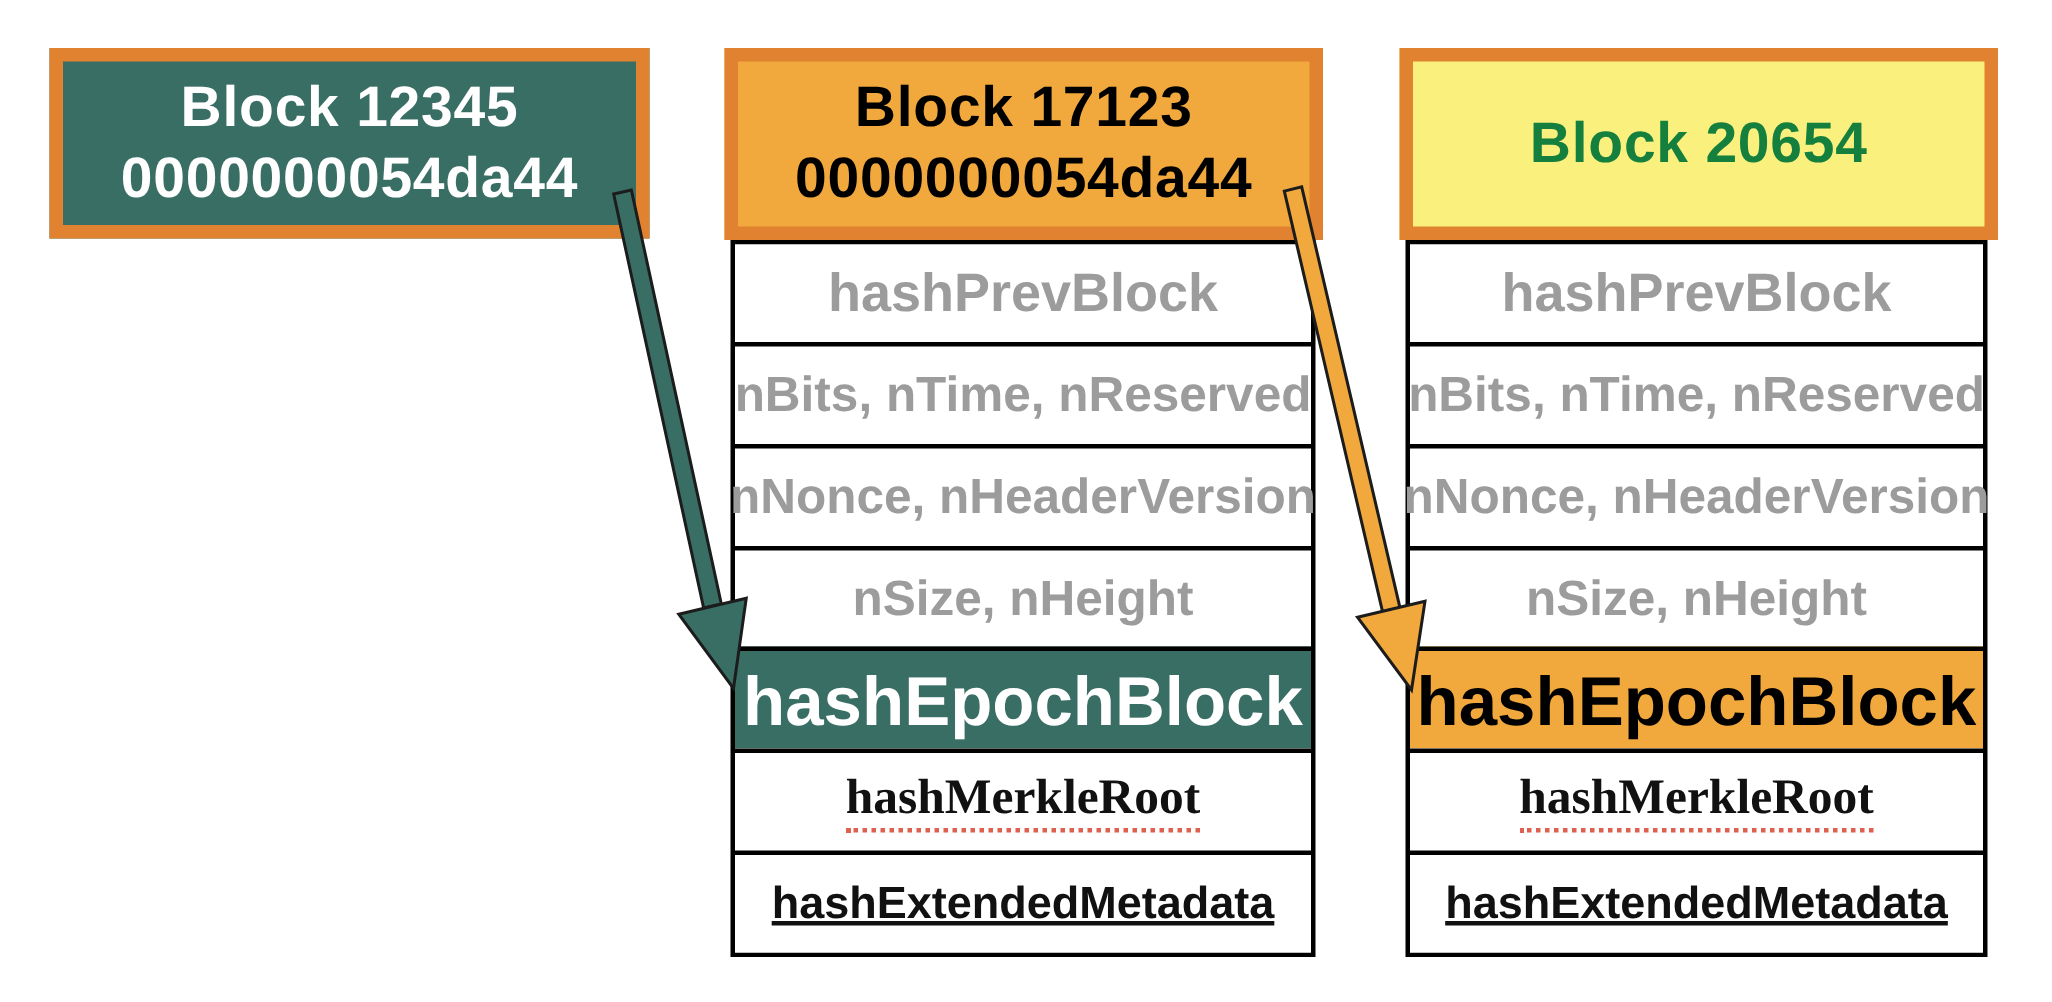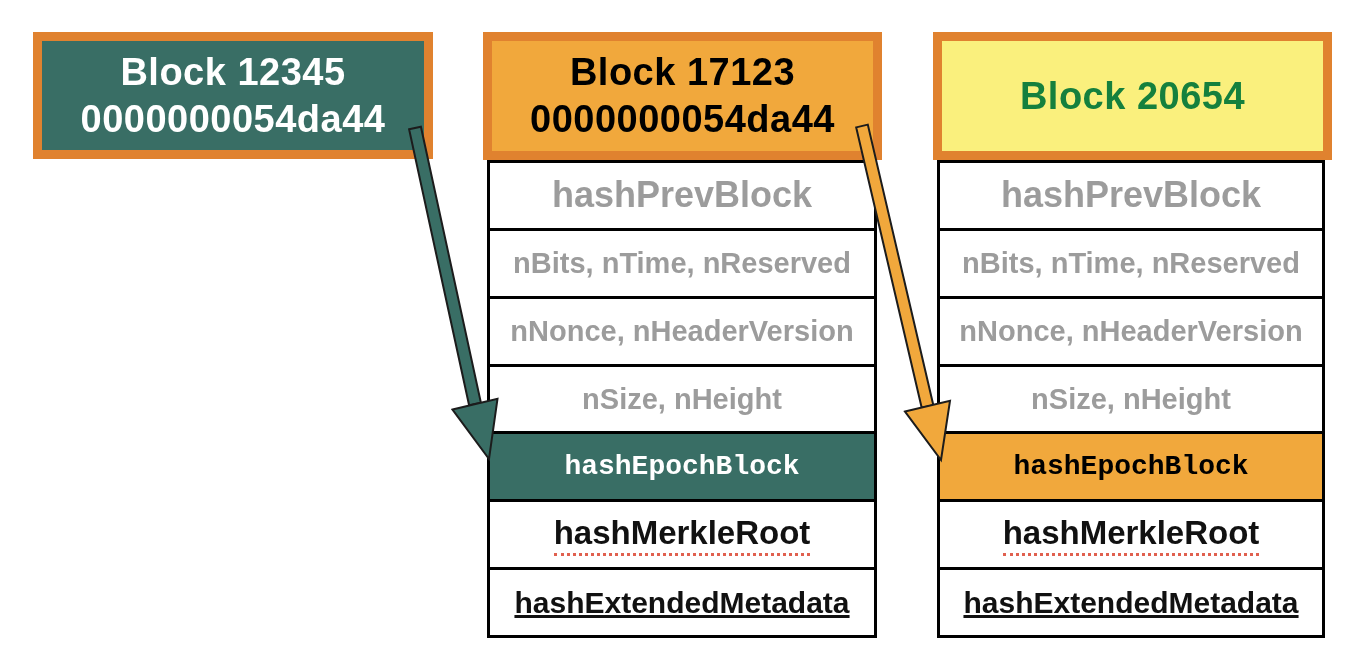--- a/index.html
+++ b/index.html
@@ -62,25 +62,25 @@
     flex: 1;
     display: flex;
     align-items: center;
     justify-content: center;
     border-top: 3px solid var(--row-border);
     white-space: nowrap;
     background: #ffffff;
   }
   .row:first-child { border-top: none; }
   .row.muted-large { color: var(--muted-text); font-size: 36px; }
-  .row.muted       { color: var(--muted-text); font-size: 29px; }
-  .row.epoch       { font-size: 28px; font-family: Liberation Mono, monospace; }
+  .row.muted       { color: var(--muted-text); font-size: 33px; }
+  .row.epoch       { font-size: 46px; }
   .row.epoch-teal   { background: var(--teal);   color: #ffffff; }
   .row.epoch-orange { background: var(--orange); color: #000000; }
-  .row.merkle { color: var(--black-text); font-size: 33px; }
+  .row.merkle { color: var(--black-text); font-size: 33px; font-family: Liberation Serif, serif; }
   .row.merkle .merkle-text {
     border-bottom: 3px dotted var(--underline-red);
     padding-bottom: 1px;
   }
   .row.plain  { color: var(--black-text); font-size: 30px; text-decoration: underline; }
 
   .arrows-overlay {
     position: absolute;
     left: 0; top: 0;
     width: 1368px; height: 668px;

